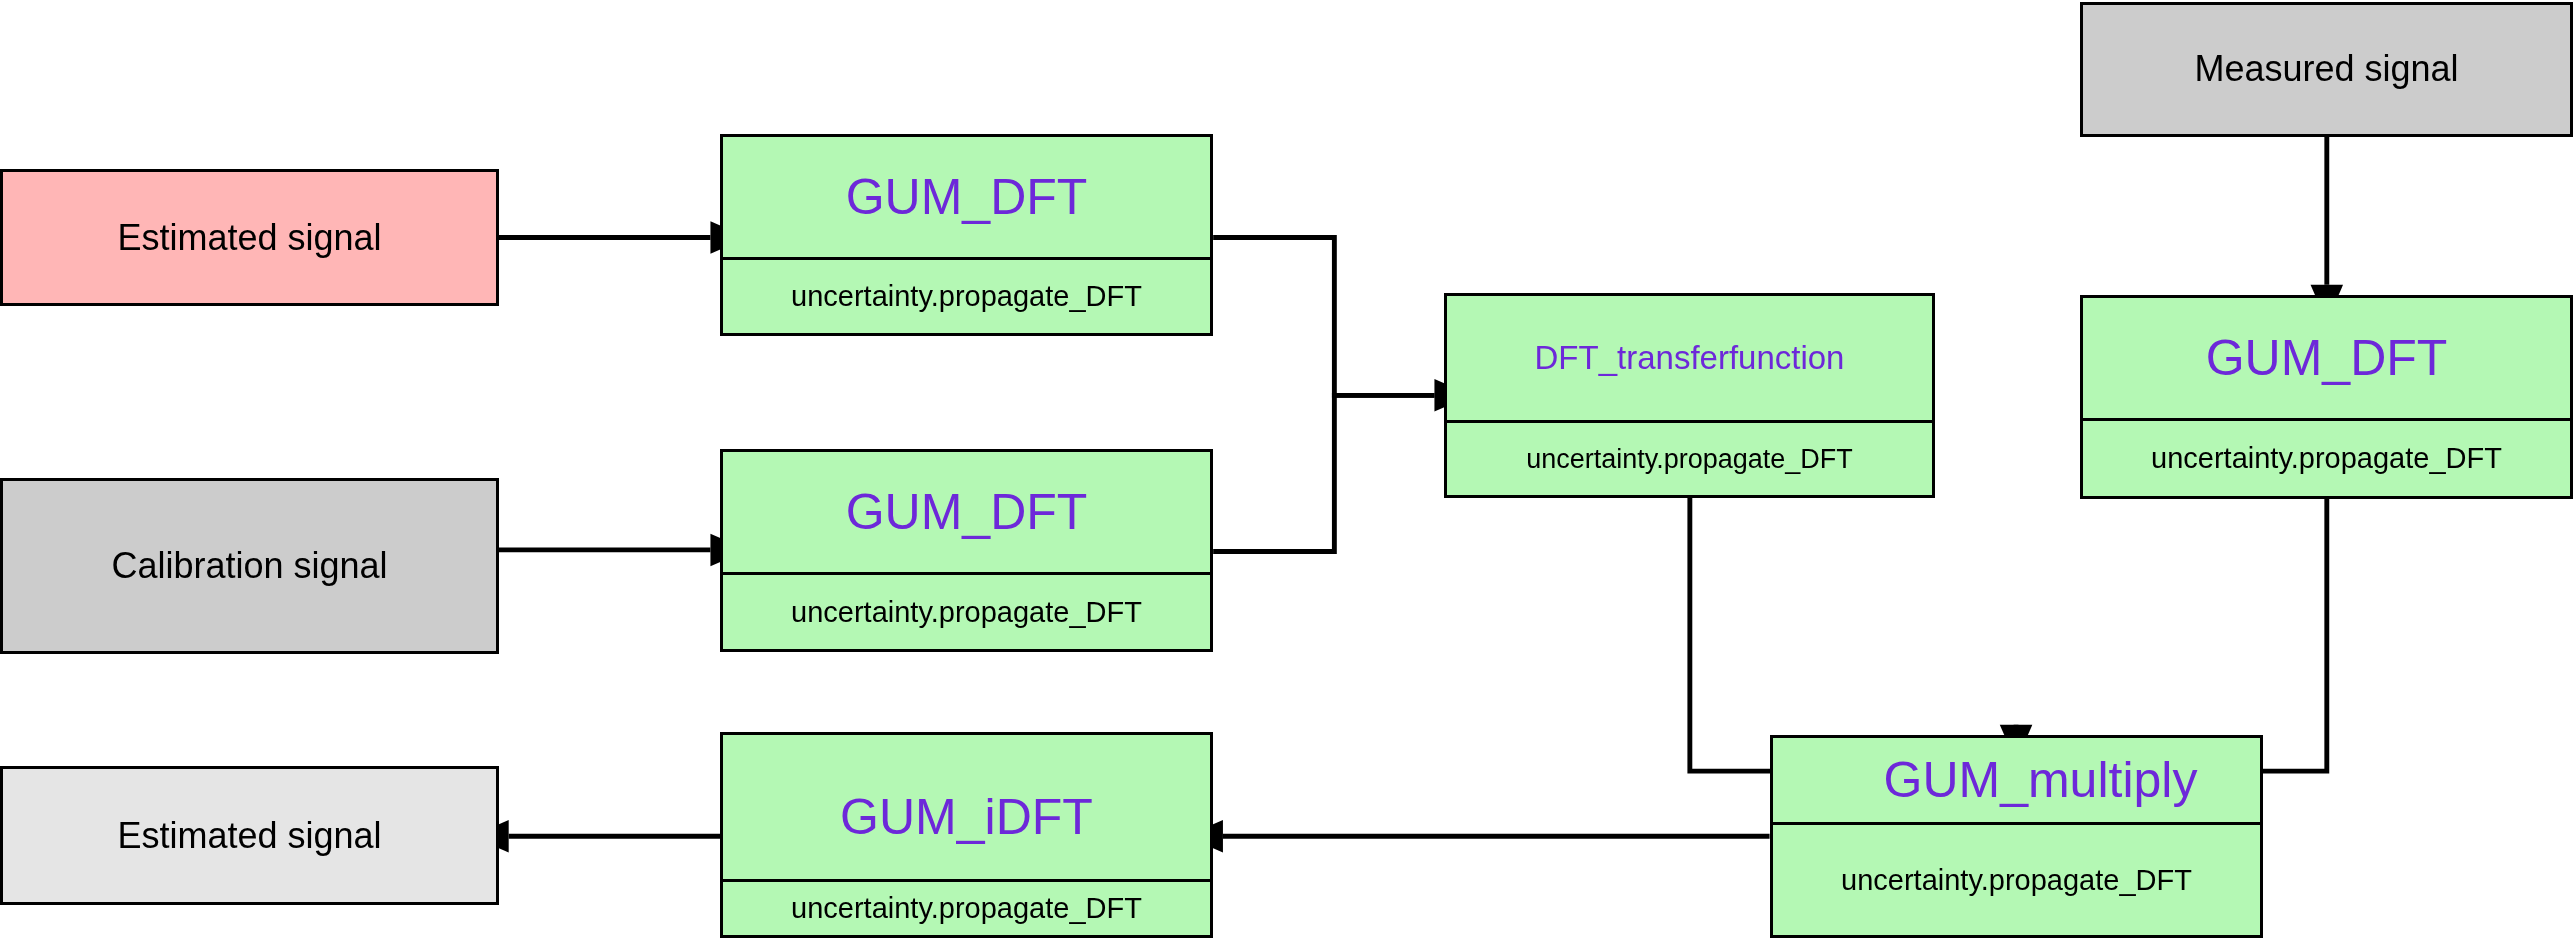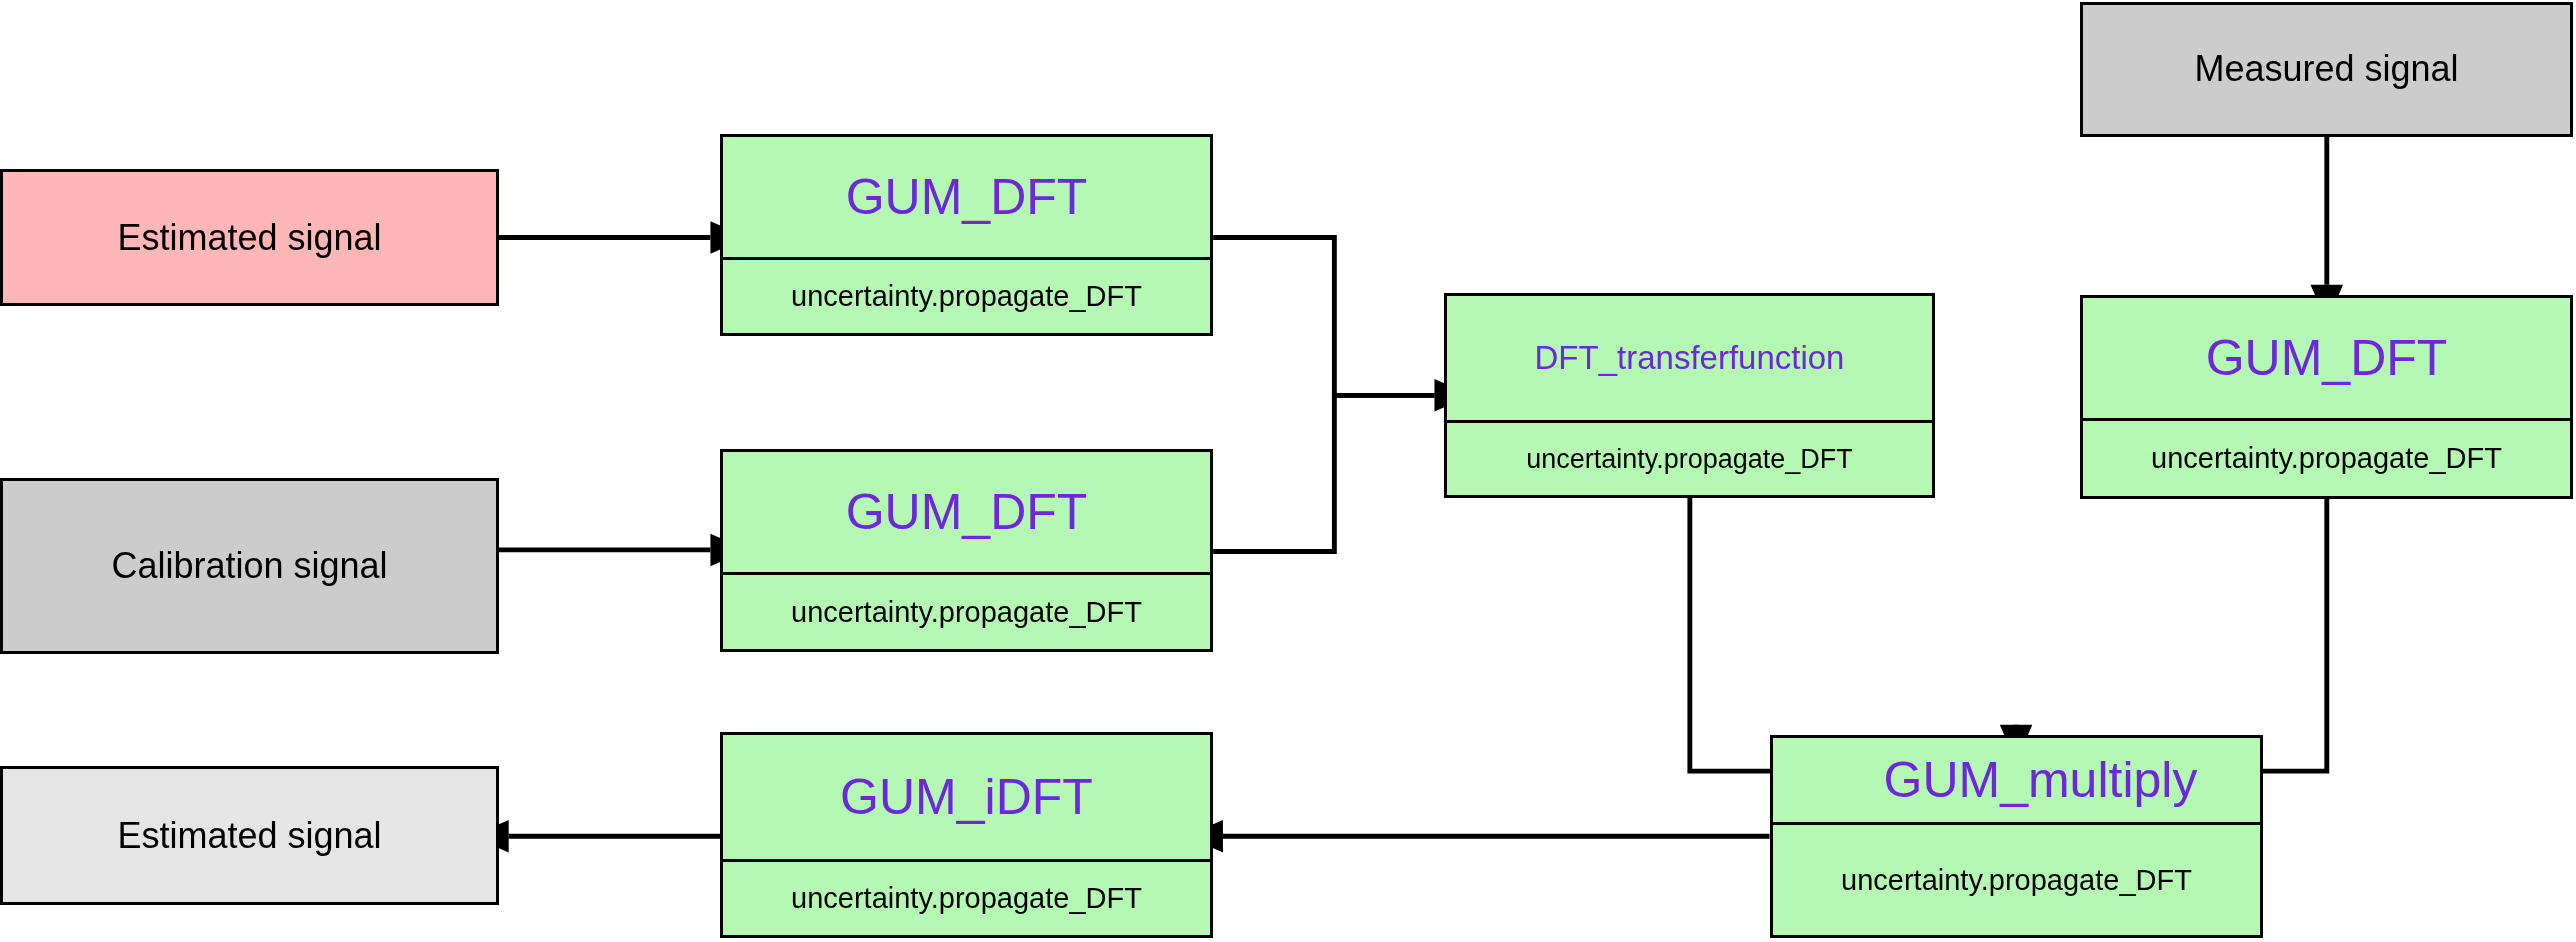--- a/index.html
+++ b/index.html
@@ -125,19 +125,19 @@
       </div>
       <div class="node fn" style="left: 2080px; top: 295px; width: 493px; height: 204px; background: rgb(180, 248, 180);">
         <div class="node-title" style="height: 120px; flex: 0 0 auto;">GUM_DFT</div>
         <div class="node-sub" style="flex: 1 1 auto;">uncertainty.propagate_DFT</div>
       </div>
       <div class="node fn" style="left: 1770px; top: 735px; width: 493px; height: 203px; background: rgb(180, 248, 180);">
         <div class="node-title" style="height: 84px; flex: 0 0 auto; margin-left: 48px;">GUM_multiply</div>
         <div class="node-sub" style="flex: 1 1 auto;">uncertainty.propagate_DFT</div>
       </div>
       <div class="node fn" style="left: 720px; top: 732px; width: 493px; height: 206px; background: rgb(180, 248, 180);">
-        <div class="node-title" style="height: 124px; flex: 0 0 auto;">GUM_iDFT</div>
+        <div class="node-title" style="height: 124px; flex: 0 0 auto; margin-top: 20px;">GUM_iDFT</div>
         <div class="node-sub" style="flex: 1 1 auto;">uncertainty.propagate_DFT</div>
       </div>
     </div>
 
 </div>
 
 
 </body></html>

